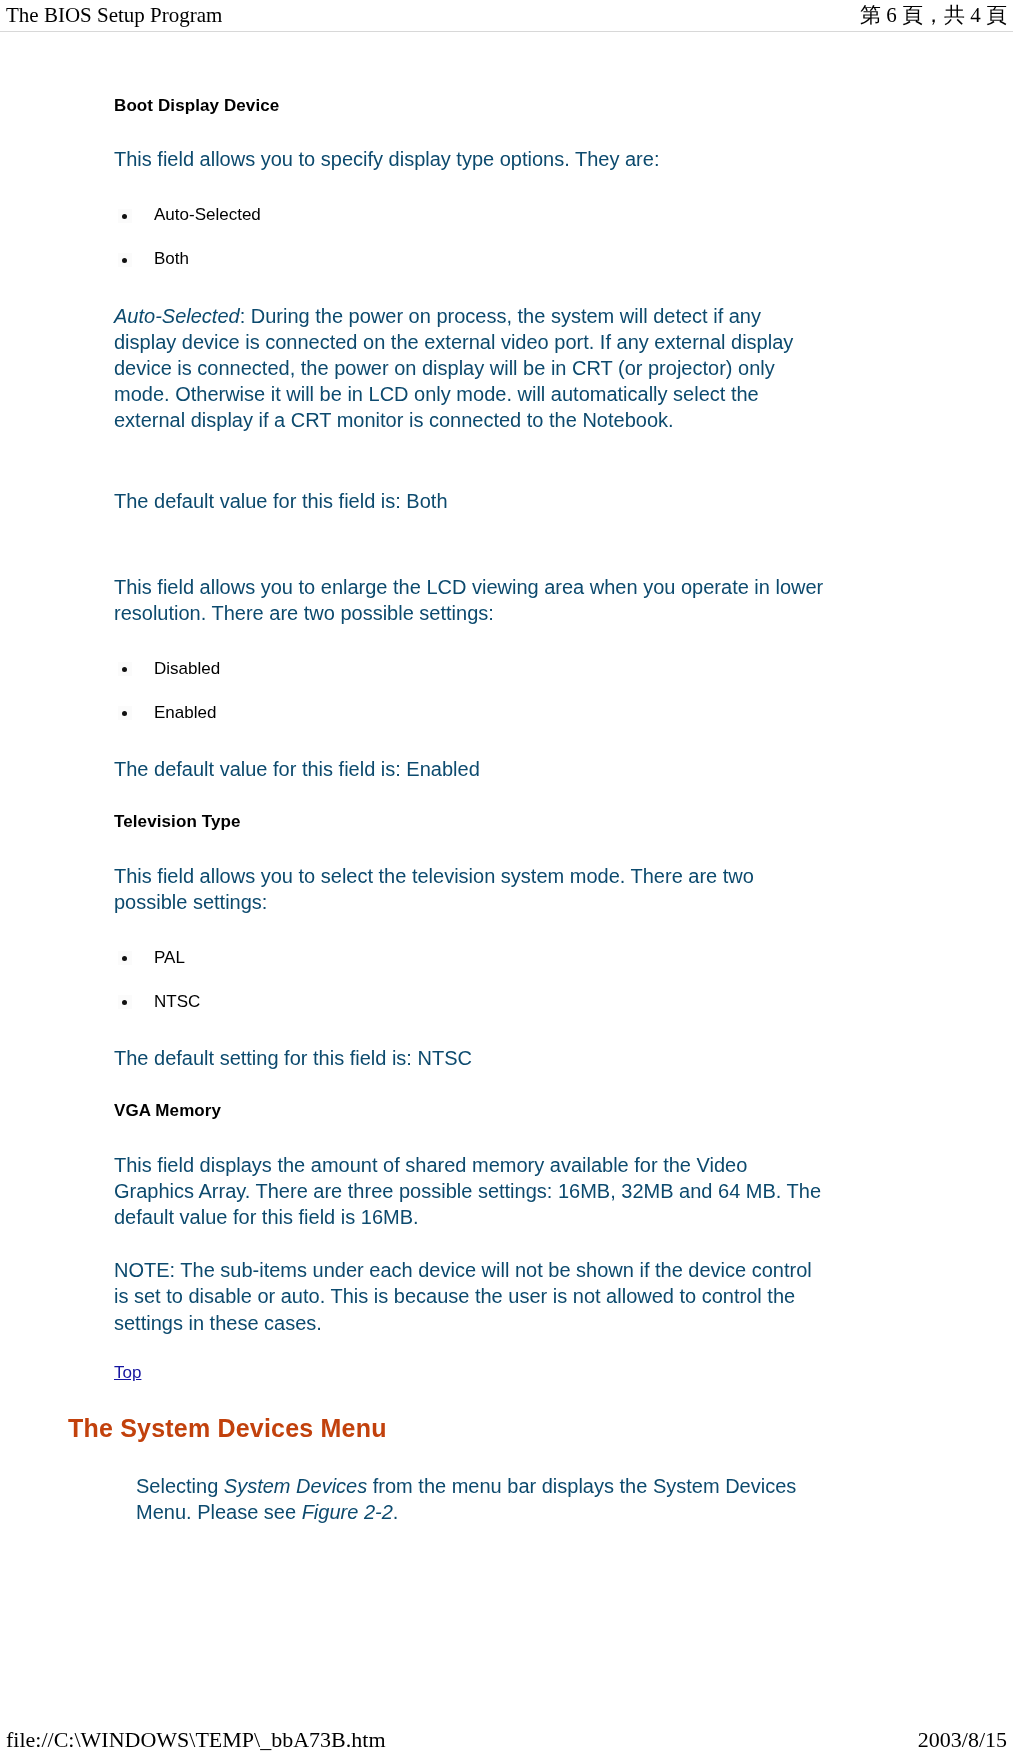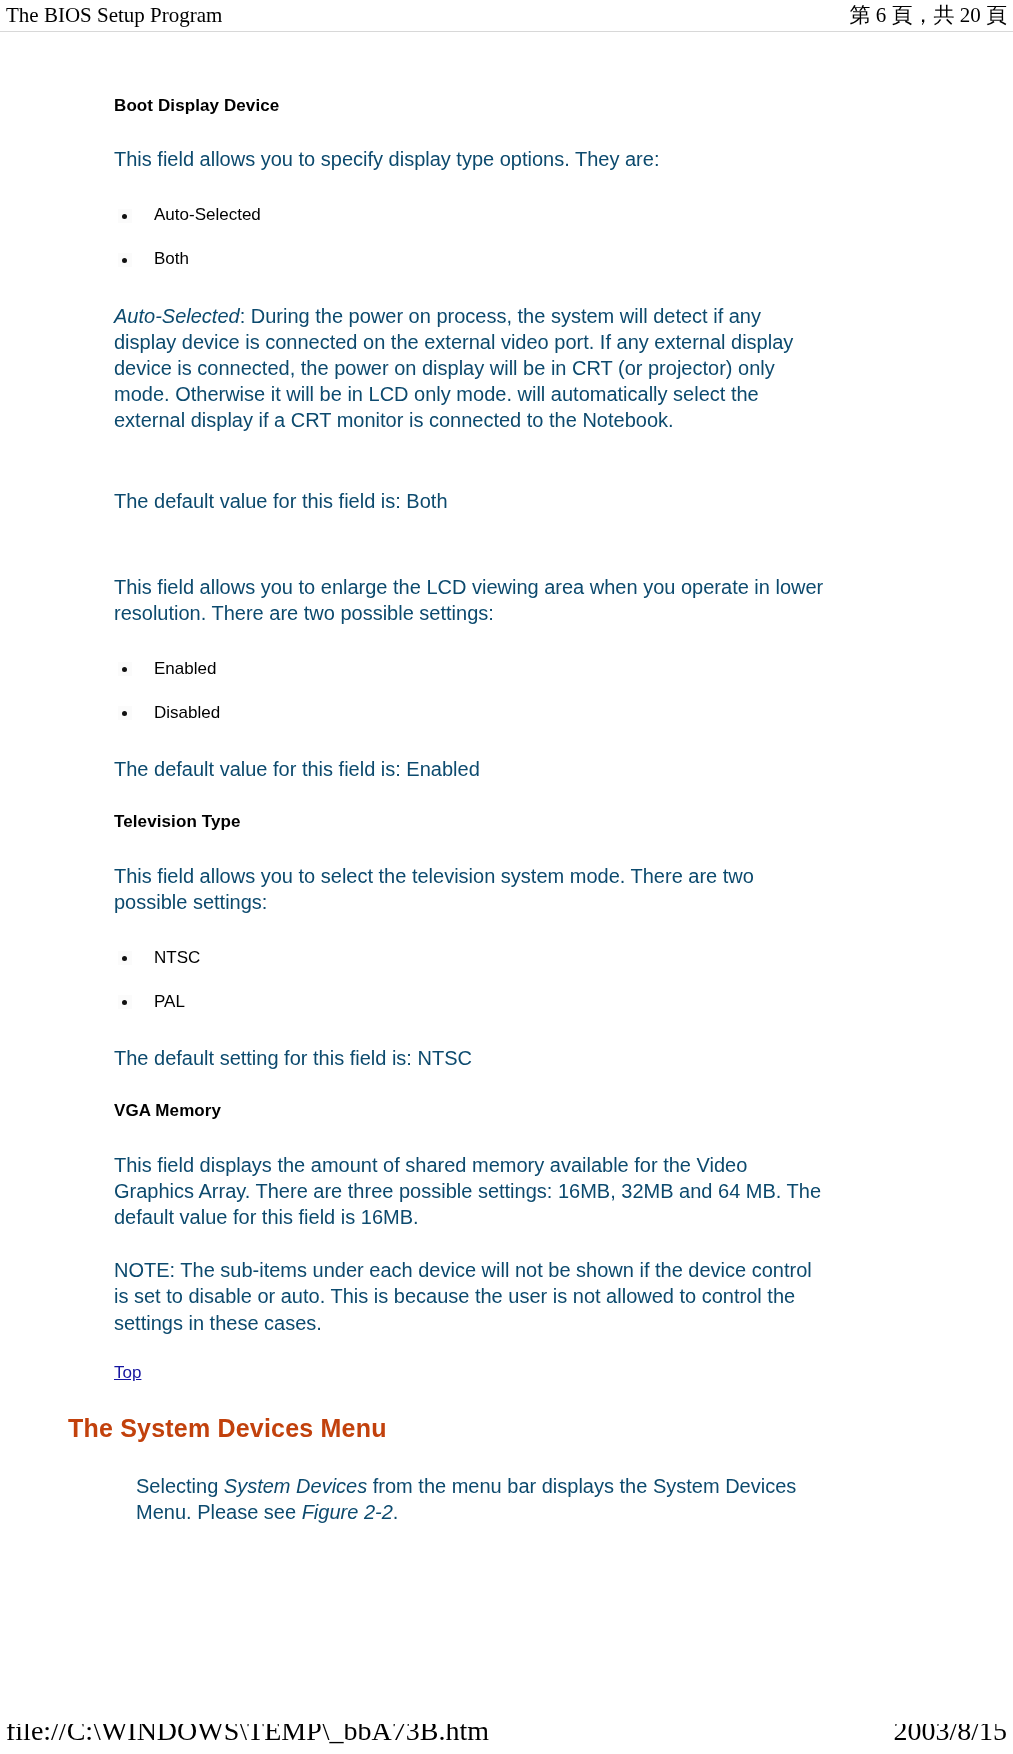--- a/index.html
+++ b/index.html
@@ -152,41 +152,41 @@
   .print-footer {
     position: absolute;
     bottom: 0;
     left: 0;
     width: 1013px;
     height: 30px;
     display: flex;
     align-items: flex-end;
     justify-content: space-between;
     font-family: "Liberation Serif", serif;
-    font-size: 28px;
-    color: #000000;
-    padding: 0 6px 16px 6px;
+    font-size: 22px;
+    color: #000000;
+    padding: 0 6px 10px 6px;
     box-sizing: border-box;
     overflow: hidden;
   }
   .print-footer .ftr-left,
   .print-footer .ftr-right {
     white-space: nowrap;
     line-height: 1;
     transform: translateY(7px);
   }
 </style>
 </head>
 <body>
 
 <div class="page">
 
   <div class="print-header">
     <div class="hdr-left">The BIOS Setup Program</div>
-    <div class="hdr-right">第 6 頁，共 20 頁</div>
+    <div class="hdr-right">第 6 頁，共 4 頁</div>
   </div>
   <div class="header-rule"></div>
 
   <div class="doc-body">
 
     <div class="content-indent">
       <h3 class="subhead">Boot Display Device</h3>
       <div class="spacer-head"></div>
       <p class="body-text">This field allows you to specify display type options. They are:</p>
       <div class="spacer-small"></div>
@@ -209,46 +209,46 @@
 
     <div class="spacer-head"></div>
 
     <div class="content-indent">
       <div class="spacer-head"></div>
       <p class="body-text">This field allows you to enlarge the LCD viewing area when you operate in lower resolution. There are two possible settings:</p>
       <div class="spacer-small"></div>
       <ul class="bullets">
         <li>
           <span class="bullet-marker"></span>
+          <span>Disabled</span>
+        </li>
+        <li>
+          <span class="bullet-marker"></span>
           <span>Enabled</span>
         </li>
-        <li>
-          <span class="bullet-marker"></span>
-          <span>Disabled</span>
-        </li>
       </ul>
       <div class="spacer-small"></div>
       <p class="body-text">The default value for this field is: Enabled</p>
     </div>
 
     <div class="spacer-head"></div>
 
     <div class="content-indent">
       <h3 class="subhead">Television Type</h3>
       <div class="spacer-head"></div>
       <p class="body-text">This field allows you to select the television system mode. There are two possible settings:</p>
       <div class="spacer-small"></div>
       <ul class="bullets">
         <li>
           <span class="bullet-marker"></span>
+          <span>PAL</span>
+        </li>
+        <li>
+          <span class="bullet-marker"></span>
           <span>NTSC</span>
-        </li>
-        <li>
-          <span class="bullet-marker"></span>
-          <span>PAL</span>
         </li>
       </ul>
       <div class="spacer-small"></div>
       <p class="body-text">The default setting for this field is: NTSC</p>
     </div>
 
     <div class="spacer-head"></div>
 
     <div class="content-indent">
       <h3 class="subhead">VGA Memory</h3>

